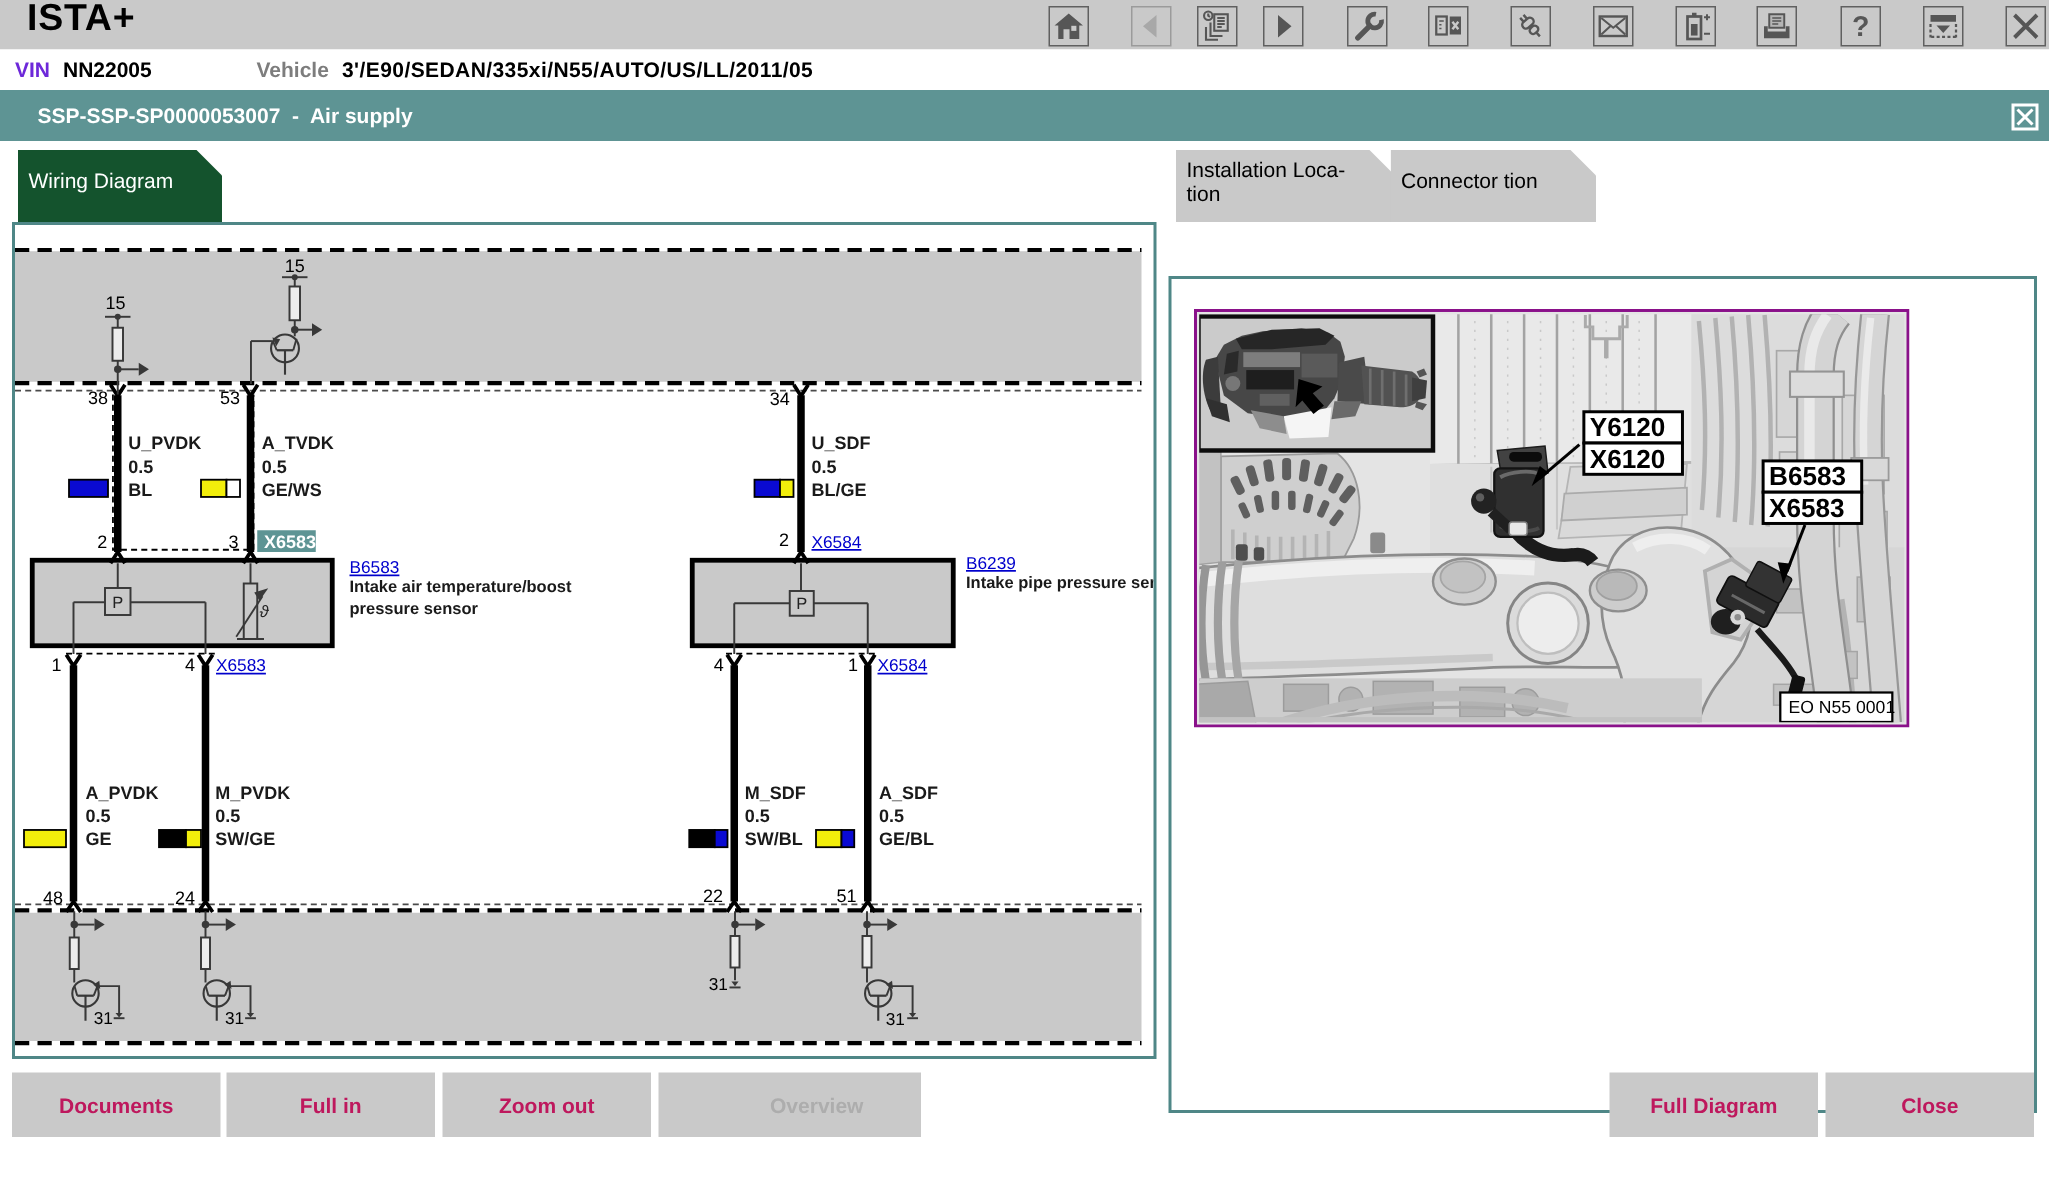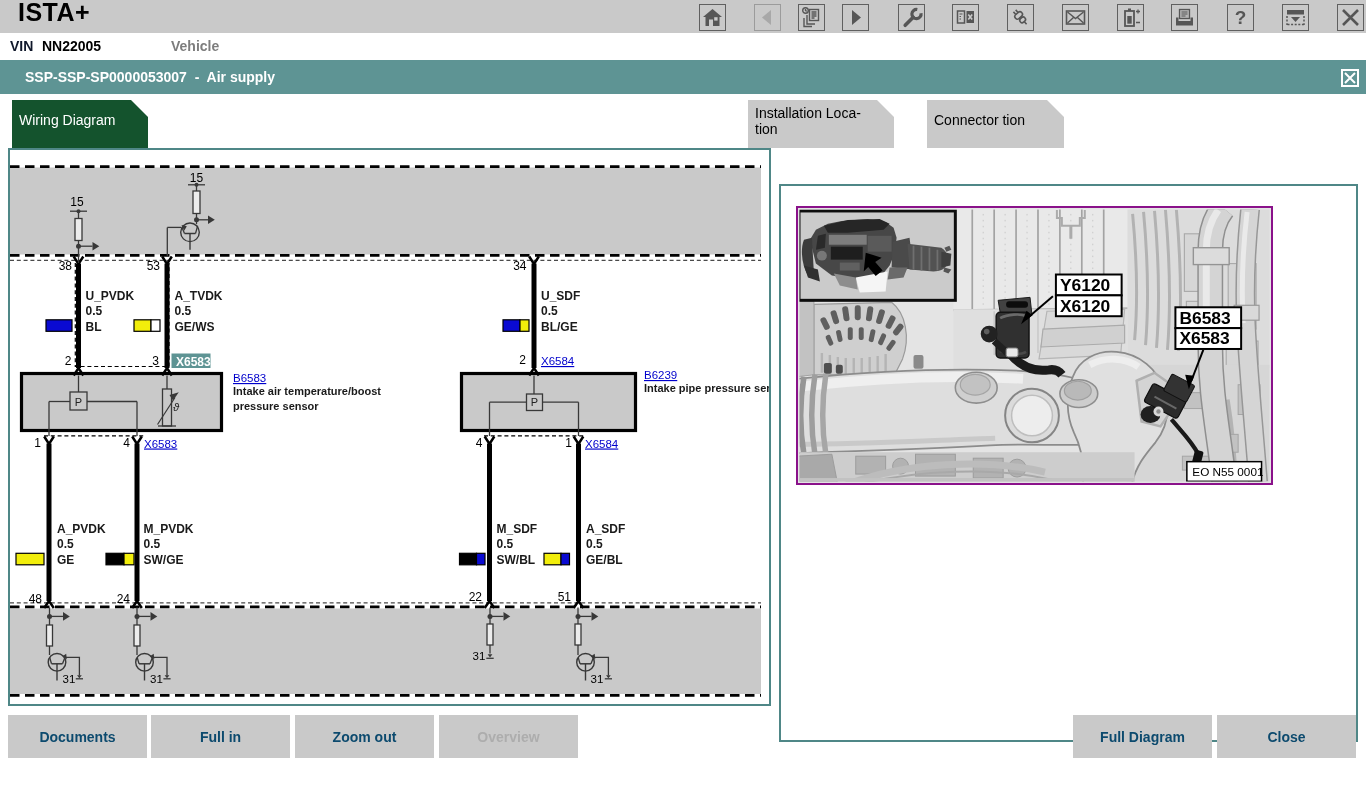--- a/index.html
+++ b/index.html
@@ -10,26 +10,26 @@
   .tbtn{top:4px;width:25px;height:25px;border:1px solid #606060;background:#c9c9c9;}
   .tbtn.dis{border-color:#9b9b9b;}
   #vinrow{left:0;top:33px;width:1366px;height:27px;background:#fff;}
   #vinrow span{position:absolute;top:5px;font-size:14px;font-weight:bold;}
   #titlebar{left:0;top:60px;width:1366px;height:34px;background:#5e9494;color:#fff;font-size:14px;font-weight:bold;}
   #titlebar .t{position:absolute;left:25px;top:9px;}
   #tclose{left:1341px;top:9px;width:14px;height:14px;border:2px solid #fff;}
   .tab{top:100px;height:48px;font-size:14px;}
   .bevel{clip-path:polygon(0 0, calc(100% - 17px) 0, 100% 17px, 100% 100%, 0 100%);}
   #tabWD{left:12px;width:136px;background:#14532d;color:#fff;}
-  #tabIL{left:748px;width:146px;background:#c9c9c9;color:#000;}
+  #tabIL{left:784px;width:146px;background:#c9c9c9;color:#000;}
   #tabCV{left:927px;width:137px;background:#c9c9c9;color:#000;}
   #lpanel{left:8px;top:148px;width:759px;height:554px;border:2px solid #4f8787;background:#fff;overflow:hidden;}
   #rpanel{left:779px;top:148px;width:575px;height:554px;border:2px solid #4f8787;background:#fff;margin-top:36px;}
-  .bbtn{top:715px;width:139px;height:43px;background:#c9c9c9;text-align:center;line-height:45px;font-size:14px;font-weight:bold;color:#0c4a6e;}
-  .bbtn.dis{color:#adadad;}
+  .bbtn{top:715px;width:139px;height:43px;background:#c9c9c9;text-align:center;line-height:45px;font-size:14px;font-weight:bold;color:#be185d;}
+  .bbtn.dis{color:#adadad;padding-left:36px;}
 </style>
 </head>
 <body>
 <div id="topbar" class="abs"></div>
 <div id="logo" class="abs">ISTA+</div>
 <div class="abs tbtn" style="left:699px;"><svg width="25" height="25" viewBox="0 0 25 25">
       <path d="M12.5,4 L22,12 L19.5,12 L19.5,21 L5.5,21 L5.5,12 L3,12 Z" fill="#565656"></path>
       <rect x="9" y="14.5" width="4" height="6.5" fill="#c9c9c9"></rect>
       <rect x="14.2" y="12.2" width="3.4" height="3.4" fill="#c9c9c9"></rect>
     </svg></div>
@@ -87,23 +87,24 @@
     </svg></div>
 <div class="abs tbtn" style="left:1282px;"><svg width="25" height="25" viewBox="0 0 25 25">
       <rect x="4" y="5" width="17" height="4.5" fill="#565656"></rect>
       <path d="M8,12 L17,12 L12.5,17 Z" fill="#565656"></path>
       <path d="M4,11 L4,20 M4.5,19.5 L21,19.5 M21,11 L21,20" stroke="#565656" stroke-width="1.5" stroke-dasharray="2,1.6"></path>
     </svg></div>
 <div class="abs tbtn" style="left:1337px;"><svg width="25" height="25" viewBox="0 0 25 25">
       <path d="M5,5 L20,20 M20,5 L5,20" stroke="#565656" stroke-width="2.6"></path>
     </svg></div>
 <div id="vinrow" class="abs">
-  <span style="left:10px;color:#0f172a;">VIN</span>
+  <span style="left:10px;color:#6d28d9;">VIN</span>
   <span style="left:42px;color:#000;">NN22005</span>
   <span style="left:171px;color:#7d7d7d;">Vehicle</span>
+  <span style="left:228px;color:#000;letter-spacing:0.28px;">3'/E90/SEDAN/335xi/N55/AUTO/US/LL/2011/05</span>
 </div>
 <div id="titlebar" class="abs">
     <span class="t">SSP-SSP-SP0000053007&nbsp; -&nbsp; Air supply</span>
   <div id="tclose" class="abs"><svg width="14" height="14">
         <path d="M2,2 L12,12 M12,2 L2,12" stroke="#fff" stroke-width="2"></path>
       </svg></div>
 </div>
 <div id="tabWD" class="abs tab bevel">
     <span style="position:absolute;left:7px;top:12px;">Wiring Diagram</span>
   </div>

